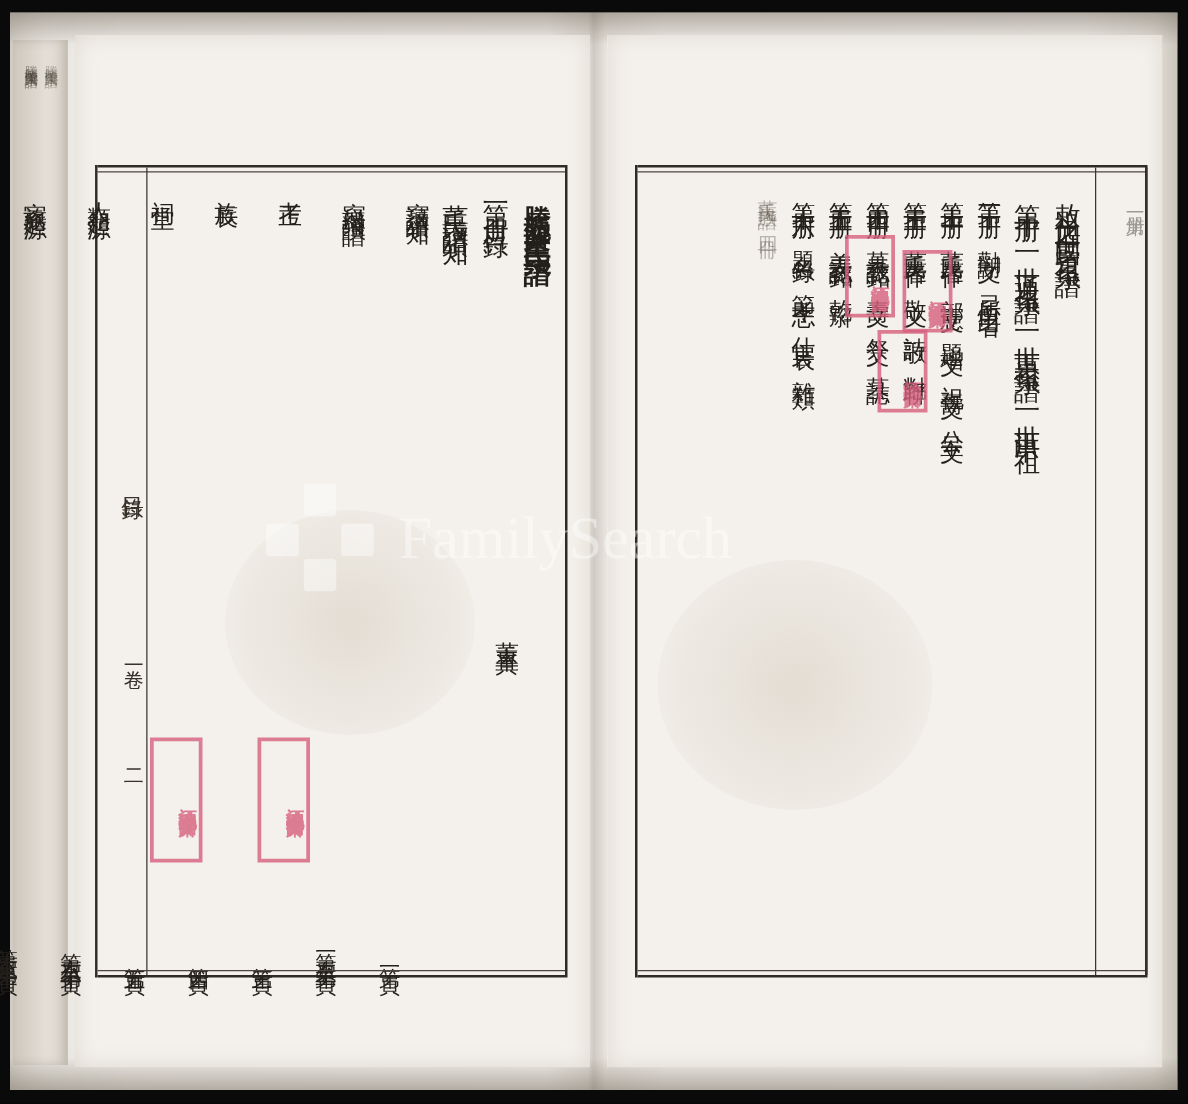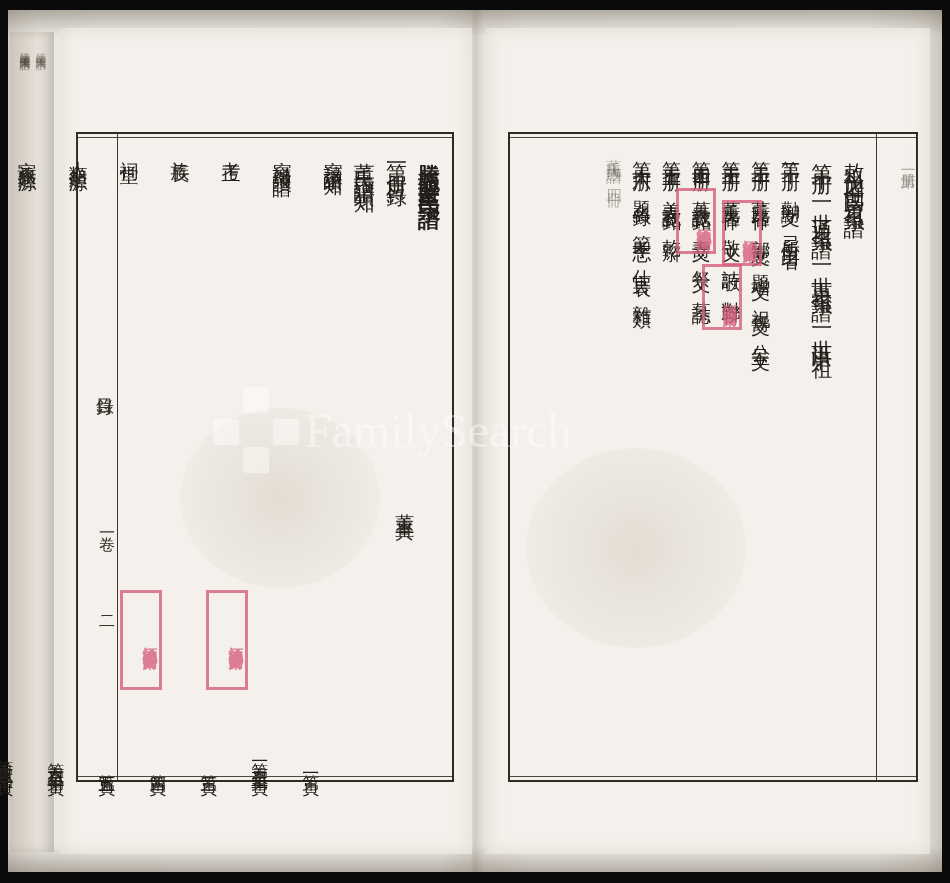--- a/index.html
+++ b/index.html
@@ -185,21 +185,21 @@
 
   
   .watermark {
     position: absolute;
     left: 205px;
     top: 360px;
     width: 470px;
     height: 120px;
     display: flex;
     align-items: center;
-    gap: 6px;
+    gap: 20px;
     opacity: 0.45;
     pointer-events: none;
   }
   .wm-logo {
     width: 86px; height: 86px;
     position: relative;
     flex: 0 0 auto;
   }
   .wm-logo i {
     position: absolute;

